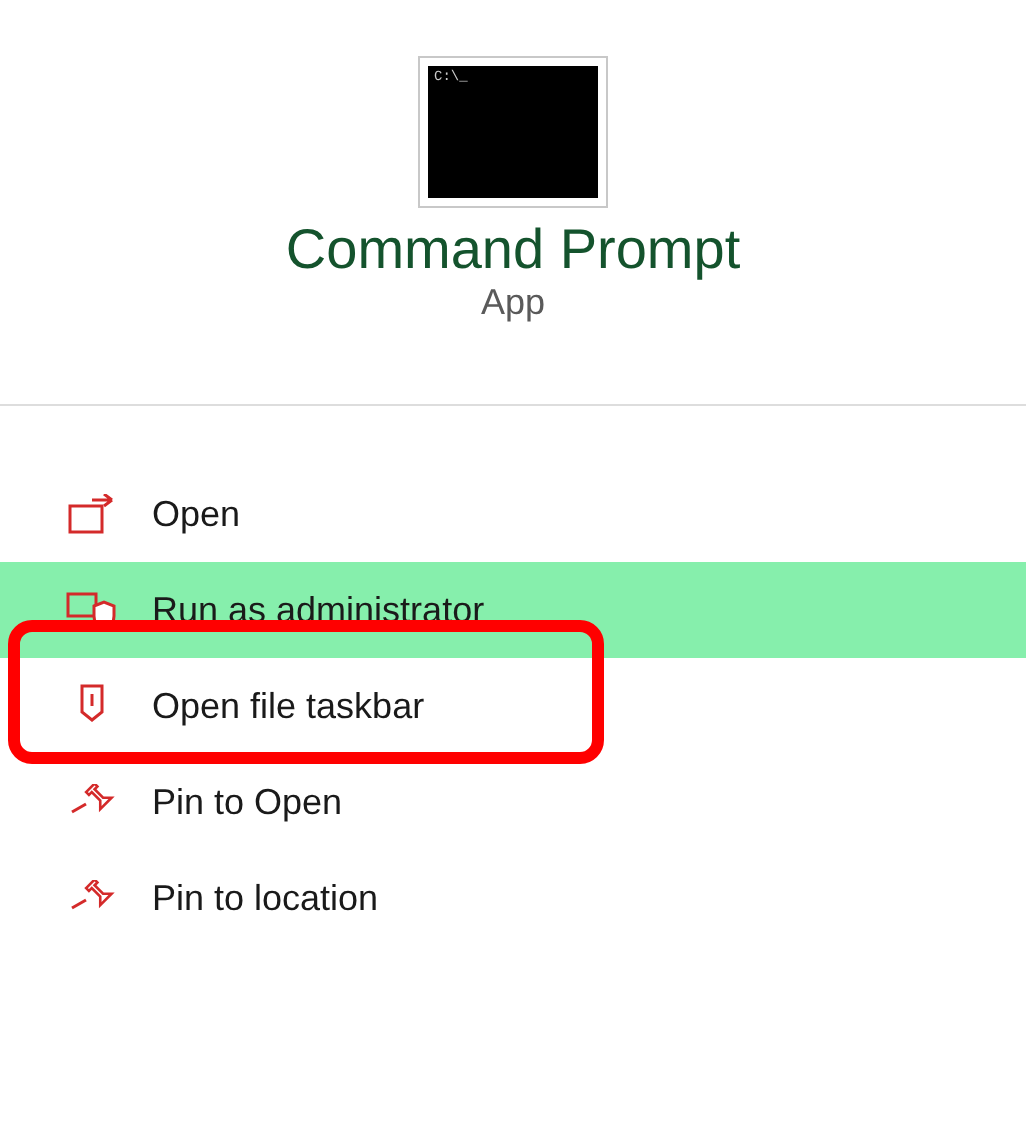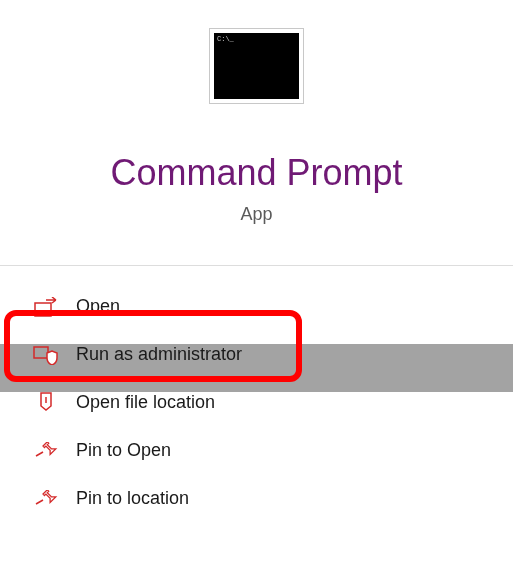--- a/index.html
+++ b/index.html
@@ -34,48 +34,47 @@
     .app-icon-prompt {
       position: absolute;
       top: 2px;
       left: 3px;
       color: #cccccc;
       font-size: 7px;
       font-family: Liberation Mono, monospace;
       letter-spacing: 0px;
     }
     .app-title {
-      margin-top: 44px;
-      font-size: 36px;
+      font-size: 28px;
       font-weight: 400;
-      color: #701a75;
+      color: #14532d;
     }
     .app-subtitle {
-      margin-top: 10px;
       font-size: 18px;
       font-weight: 400;
       color: #5a5a5a;
     }
     .divider {
       height: 1px;
       background: #dddddd;
       width: 100%;
     }
     .actions-list {
       padding-top: 30px;
     }
     .action-item {
       height: 48px;
       display: flex;
+      align-items: center;
       padding-left: 32px;
       cursor: pointer;
       position: relative;
     }
     .action-item.hovered {
-      background: #a3a3a3;
+      background: #86efac;
     }
     .action-icon {
       width: 28px;
       height: 22px;
       display: flex;
       align-items: center;
       justify-content: center;
       flex-shrink: 0;
     }
     .action-label {
@@ -134,21 +133,21 @@
     <span class="action-label">Run as administrator</span>
   </div>
 
   <div class="action-item">
     <span class="action-icon">
       <svg width="22" height="22" viewBox="0 0 22 22">
         <path d="M 6 1 L 16 1 L 16 14 L 11 18 L 6 14 Z" fill="none" stroke="#d42a2a" stroke-width="1.5"></path>
         <line x1="11" y1="5" x2="11" y2="11" stroke="#d42a2a" stroke-width="1.5"></line>
       </svg>
     </span>
-    <span class="action-label">Open file location</span>
+    <span class="action-label">Open file taskbar</span>
   </div>
 
   <div class="action-item">
     <span class="action-icon">
       <svg width="24" height="18" viewBox="0 0 24 18">
         <path d="M 14 2 L 20 2 L 20 4 L 18 4 L 18 10 L 21 13 L 13 13 L 16 10 L 16 4 L 14 4 Z" fill="none" stroke="#d42a2a" stroke-width="1.3" transform="rotate(-45 14 9)"></path>
         <line x1="2" y1="14" x2="9" y2="10" stroke="#d42a2a" stroke-width="1.5"></line>
       </svg>
     </span>
     <span class="action-label">Pin to Open</span>

